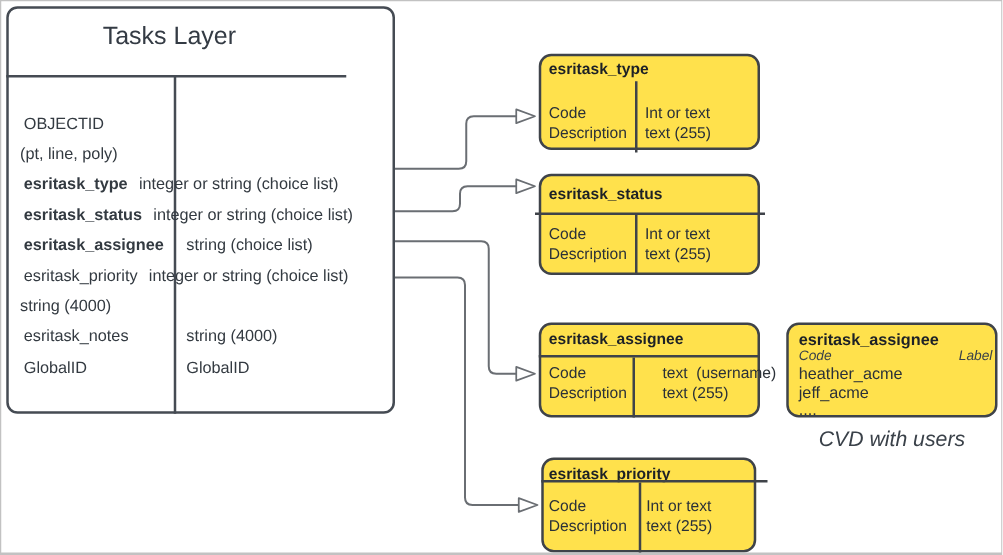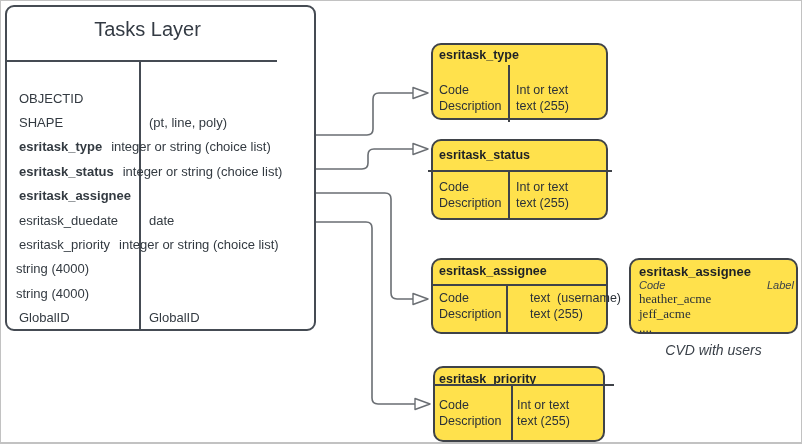--- a/index.html
+++ b/index.html
@@ -6,41 +6,41 @@
   .page{
     position:relative;width:802px;height:444px;box-sizing:border-box;
     background:#ffffff;border:1px solid #c2c2c2;border-bottom-width:2px;
     overflow:hidden;font-family:"Liberation Sans",sans-serif;color:#333a41;
   }
   .abs{position:absolute;}
   
   .main-box{left:4px;top:4px;width:311px;height:326px;background:#fff;
     border:2px solid #454b53;border-radius:9px;box-sizing:border-box;}
   .main-title{left:4px;top:17px;width:261px;text-align:center;
-    font-size:20px;color:#343b44;margin-left:12px;}
+    font-size:20px;color:#343b44;}
   .hline{background:#454b53;height:2px;}
   .vline{background:#454b53;width:2px;}
   .rows{left:6px;top:85px;width:250px;}
   .frow{display:flex;height:24.4px;align-items:center;font-size:13px;}
   .frow .fname{width:133px;padding-left:12px;box-sizing:border-box;white-space:nowrap;}
   .frow .ftype{flex:1;padding-left:9px;white-space:nowrap;}
   .bold{font-weight:bold;}
   
   .ebox{background:#ffe14c;border:2px solid #3f4349;border-radius:10px;
     box-sizing:border-box;}
   .ebox .etitle{position:absolute;font-weight:bold;font-size:12.5px;
     color:#1d2126;white-space:nowrap;}
   .ecol{position:absolute;font-size:12.5px;line-height:16px;color:#2b3138;
     white-space:pre;}
   
   .cvd-title{position:absolute;left:8px;top:4px;font-weight:bold;font-size:13px;color:#1d2126;}
   .cvd-head{position:absolute;top:19px;font-size:11px;font-style:italic;color:#3a4149;}
   .cvd-col{position:absolute;top:32px;font-size:13px;line-height:14.5px;color:#2b3138;white-space:nowrap;}
   .cvd-caption{left:628px;top:341px;width:169px;text-align:center;
-    font-style:italic;font-size:14px;color:#3a4149;}
+    font-style:italic;font-size:17px;color:#3a4149;}
   svg{position:absolute;left:0;top:0;pointer-events:none;}
 </style>
 </head>
 <body>
 
 <div class="page">
 
   <svg width="802" height="444" viewBox="0 0 802 444">
     <g fill="none" stroke="#6a6e73" stroke-width="1.6">
       <path d="M315 134 H366 Q372 134 372 128 V98 Q372 92 378 92 H412"></path>
@@ -59,46 +59,43 @@
   <div class="abs main-box"></div>
   <div class="abs main-title">Tasks Layer</div>
   <div class="abs hline" style="left:4px;top:59px;width:272px;"></div>
   <div class="abs vline" style="left:138px;top:60px;height:270px;"></div>
 
   <div class="abs rows">
     <div class="frow">
         <span class="fname">OBJECTID</span>
       </div>
     <div class="frow">
-        <span class="fname">SHAPE</span>
         <span class="ftype">(pt, line, poly)</span>
       </div>
     <div class="frow">
         <span class="fname bold">esritask_type</span>
         <span class="ftype">integer or string (choice list)</span>
       </div>
     <div class="frow">
         <span class="fname bold">esritask_status</span>
         <span class="ftype">integer or string (choice list)</span>
       </div>
     <div class="frow">
         <span class="fname bold">esritask_assignee</span>
-      </div>
-    <div class="frow">
-        <span class="fname">esritask_duedate</span>
-        <span class="ftype">date</span>
+        <span class="ftype">string (choice list)</span>
       </div>
     <div class="frow">
         <span class="fname">esritask_priority</span>
         <span class="ftype">integer or string (choice list)</span>
       </div>
     <div class="frow">
         <span class="ftype">string (4000)</span>
       </div>
     <div class="frow">
+        <span class="fname">esritask_notes</span>
         <span class="ftype">string (4000)</span>
       </div>
     <div class="frow">
         <span class="fname">GlobalID</span>
         <span class="ftype">GlobalID</span>
       </div>
   </div>
 
   <div class="abs ebox" style="left:430px;top:42px;width:177px;height:77px;">
     <div class="etitle" style="left:6px;top:3px;">esritask_type</div>
@@ -128,17 +125,17 @@
     <div class="ecol" style="left:4px;top:29px;"><span>Code</span><br><span>Description</span></div>
     <div class="ecol" style="left:82px;top:29px;"><span>Int or text</span><br><span>text (255)</span></div>
   </div>
   <div class="abs hline" style="left:432px;top:383px;width:181px;background:#3f4349;"></div>
   <div class="abs vline" style="left:510px;top:385px;height:57px;background:#3f4349;"></div>
 
   <div class="abs ebox" style="left:628px;top:257px;width:169px;height:76px;">
     <div class="cvd-title">esritask_assignee</div>
     <div class="cvd-head" style="left:8px;">Code</div>
     <div class="cvd-head" style="left:88px;margin-left:48px;">Label</div>
-    <div class="cvd-col" style="left:8px;font-family:Liberation Serif, serif;"><span>heather_acme</span><br><span>jeff_acme</span><br><span>....</span></div>
+    <div class="cvd-col" style="left:8px;"><span>heather_acme</span><br><span>jeff_acme</span><br><span>....</span></div>
   </div>
   <div class="abs cvd-caption">CVD with users</div>
 
 </div>
 
 </body></html>

